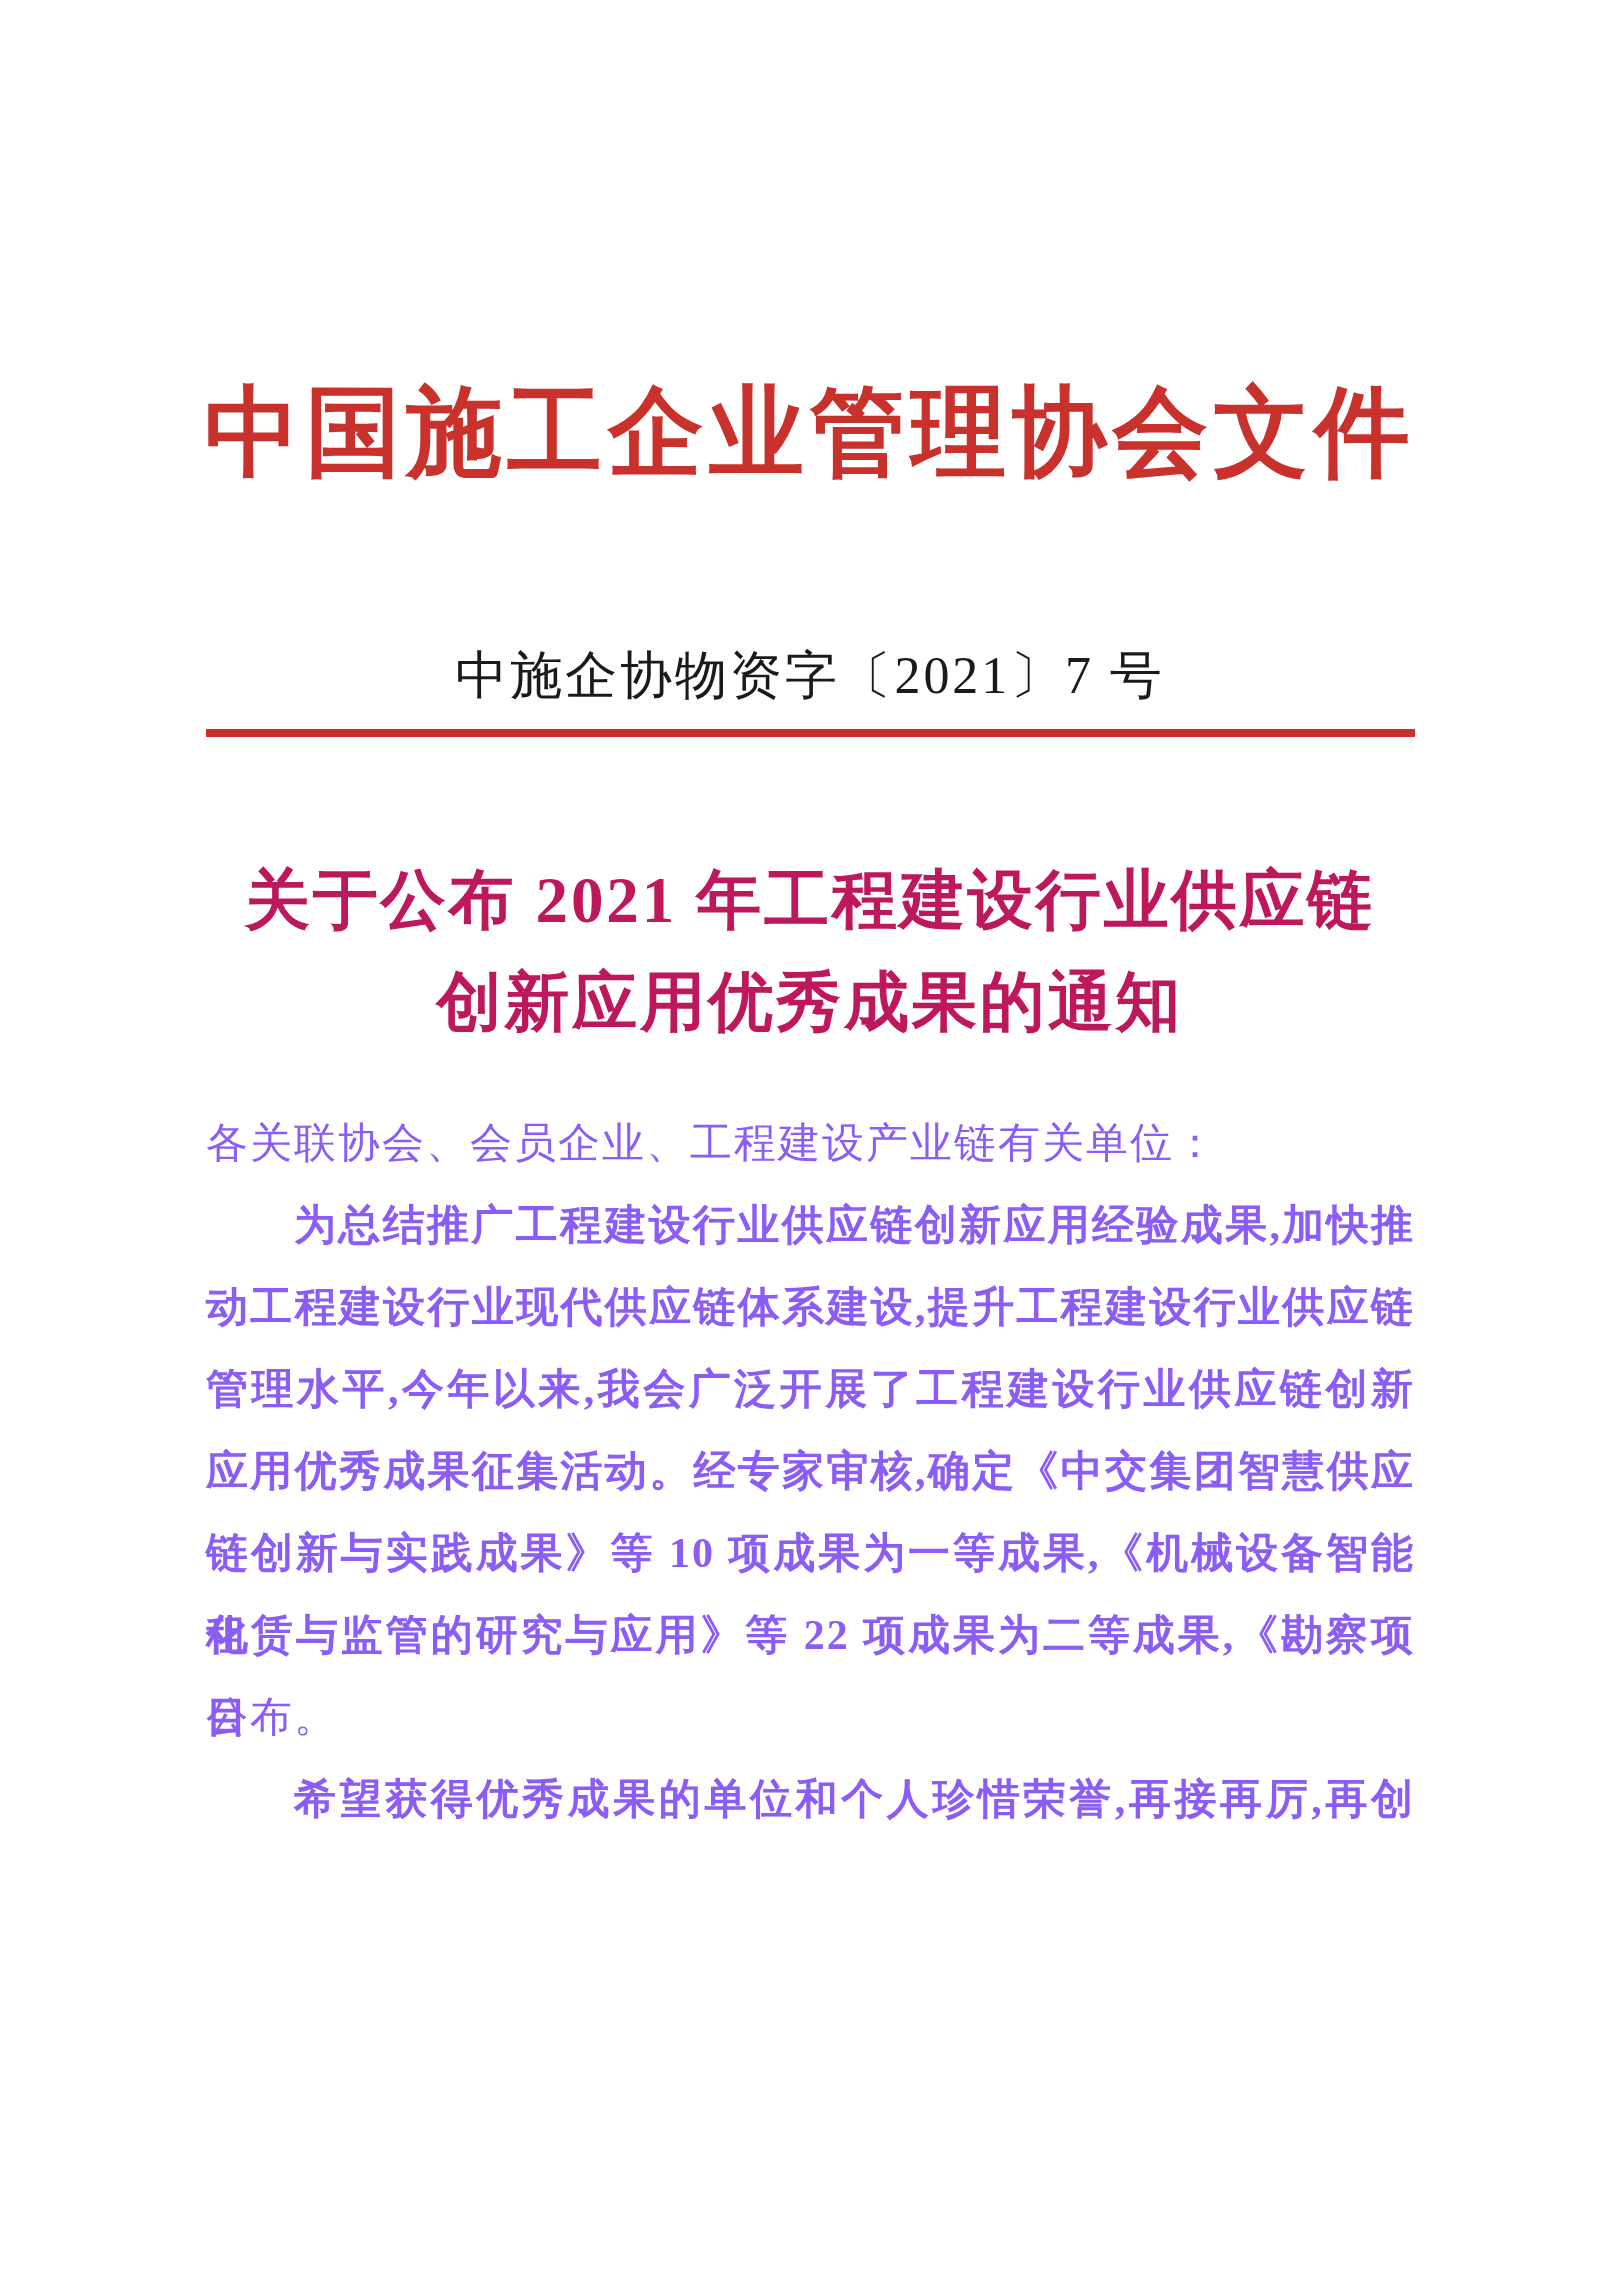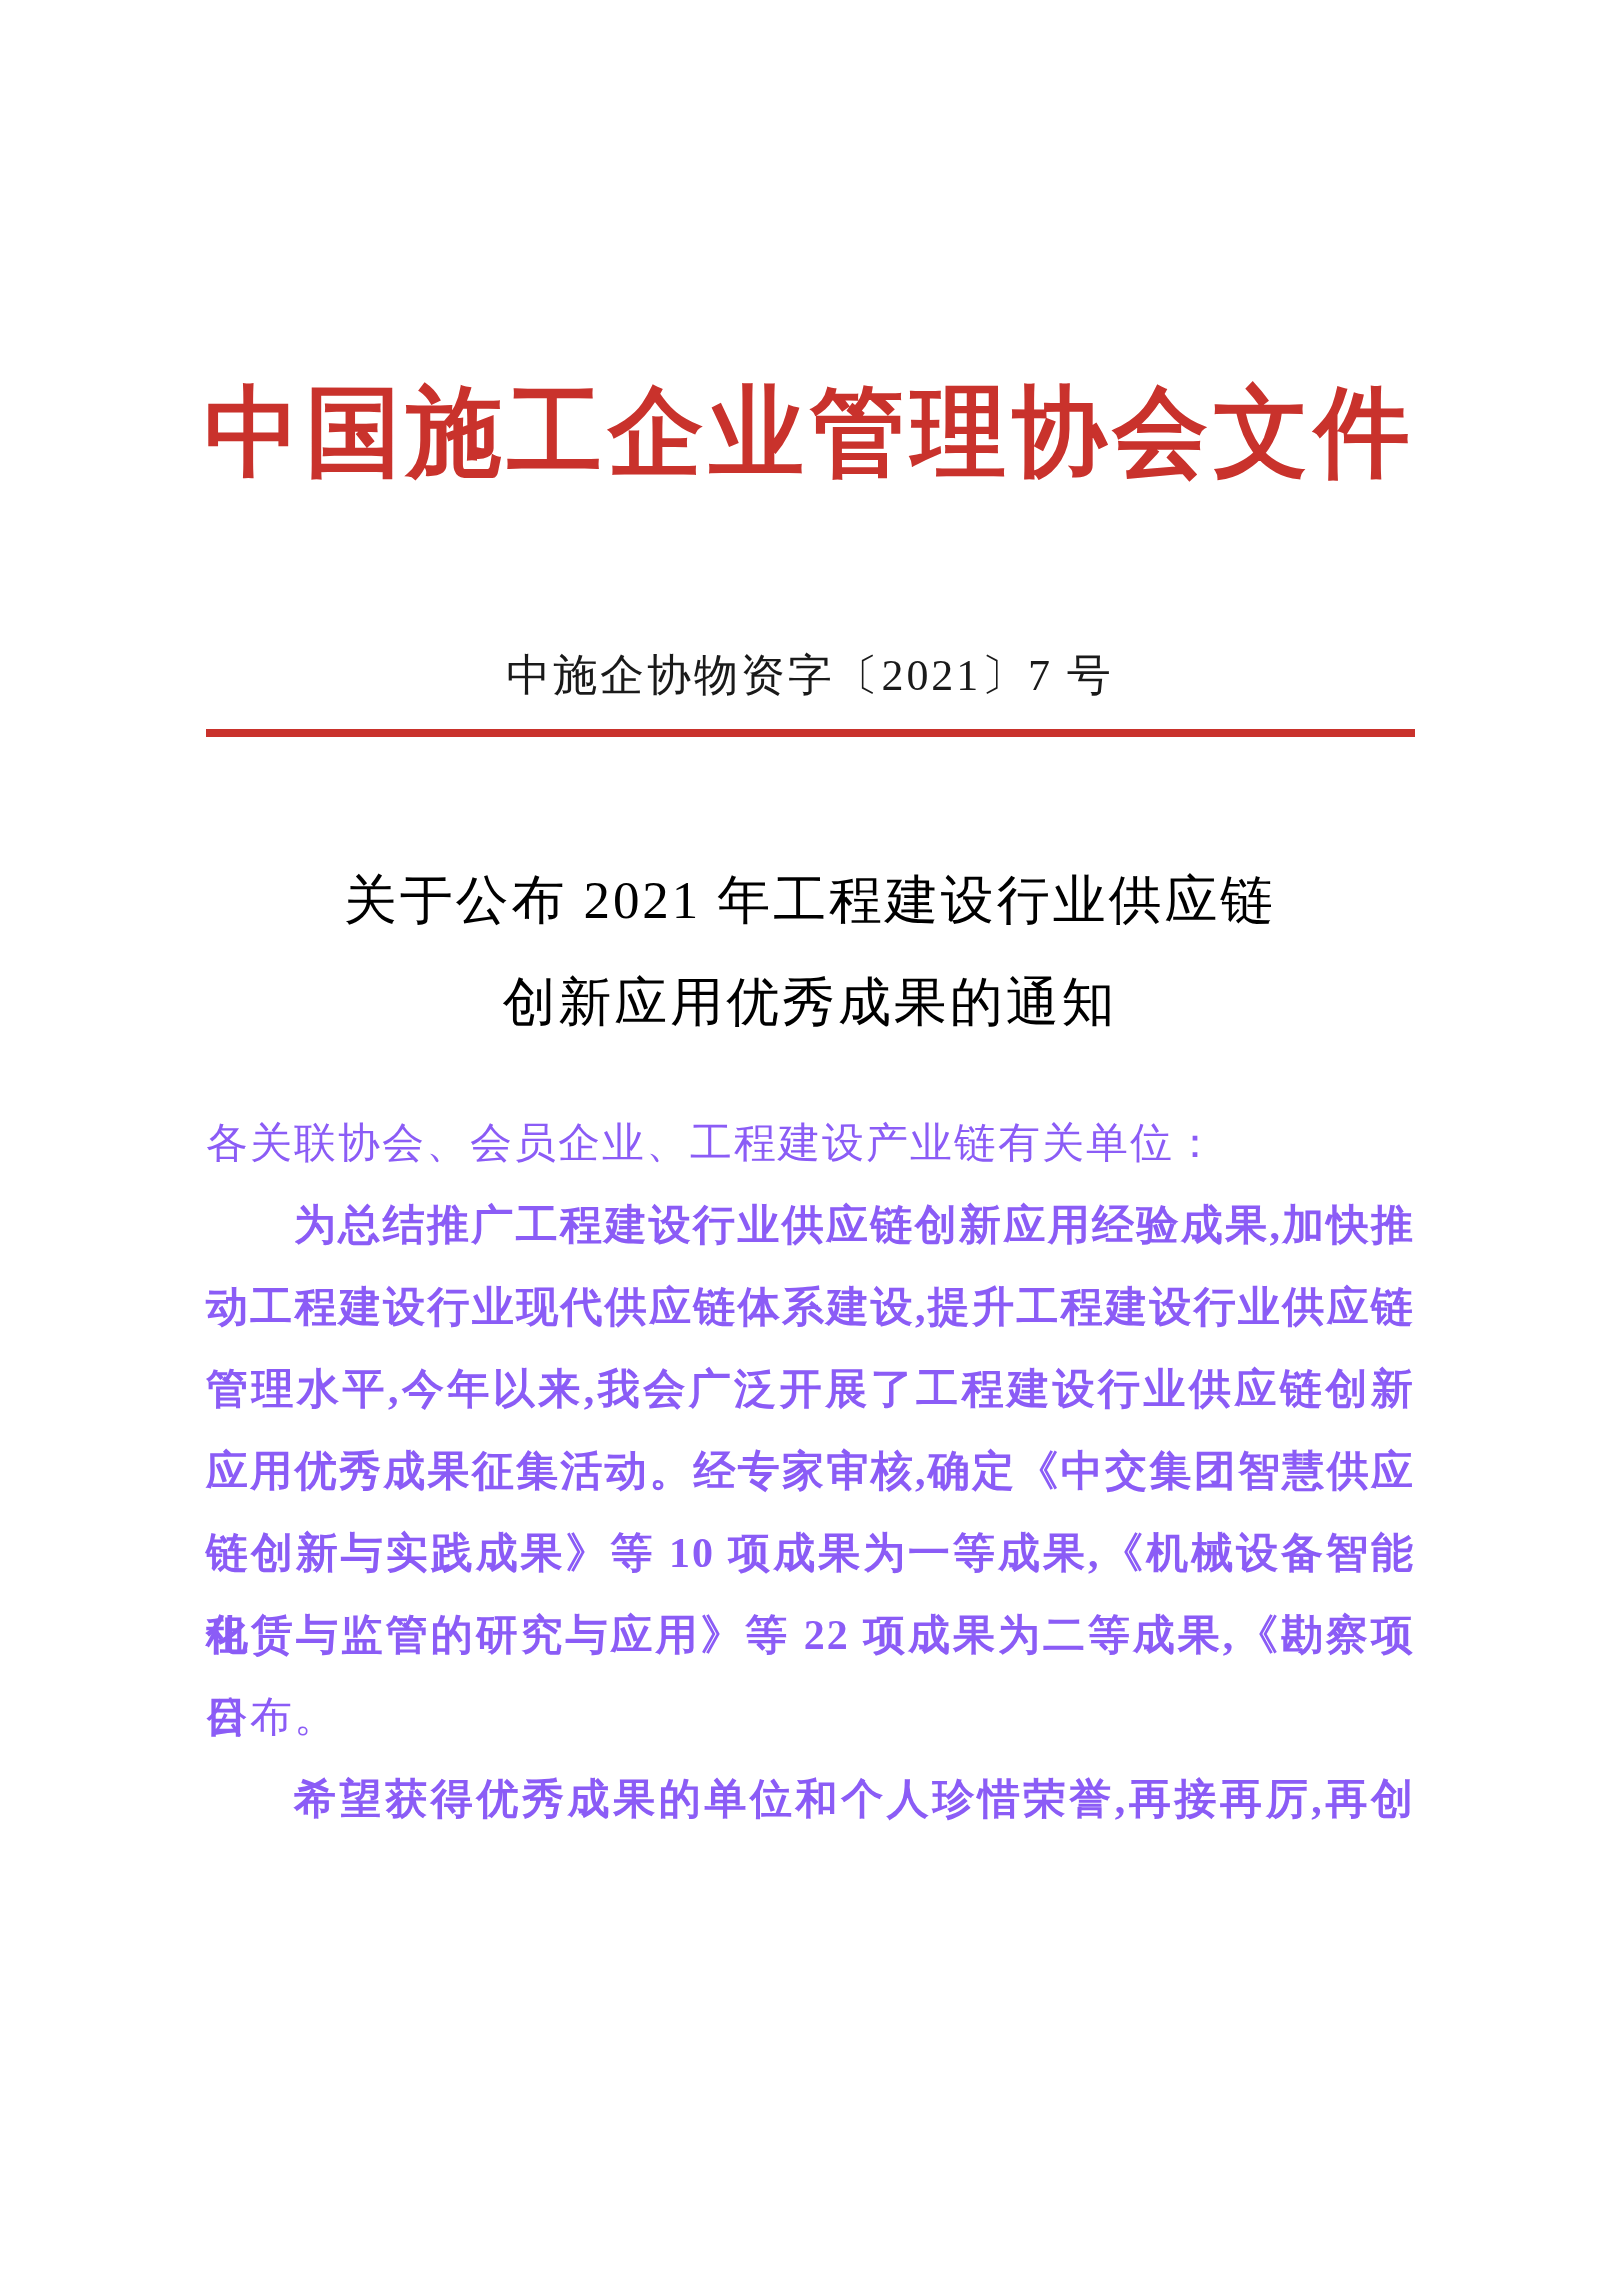--- a/index.html
+++ b/index.html
@@ -26,45 +26,45 @@
     color: #c9322c;
     transform: scaleY(1.04);
     white-space: nowrap;
   }
   .doc-number {
     position: absolute;
     top: 643px;
     left: 0;
     width: 100%;
     text-align: center;
-    font-size: 44px;
+    font-size: 52px;
     line-height: 65px;
     letter-spacing: 2.9px;
     color: #1a1a1a;
     white-space: nowrap;
   }
   .red-divider {
     position: absolute;
     top: 729px;
     left: 206px;
     width: 1209px;
     height: 7.8px;
     background: #c9322c;
   }
   .doc-title {
     position: absolute;
     top: 849px;
     left: 0;
     width: 100%;
     text-align: center;
-    font-size: 53px;
-    font-weight: normal;
+    font-size: 65px;
+    font-weight: bold;
     line-height: 102px;
     letter-spacing: 2.9px;
-    color: #000000;
+    color: #be185d;
   }
   .doc-title .title-line { display: block; white-space: nowrap; }
   .body-text {
     position: absolute;
     top: 1102px;
     left: 206px;
     width: 1209px;
     font-size: 42px;
     line-height: 82px;
     letter-spacing: 2px;

